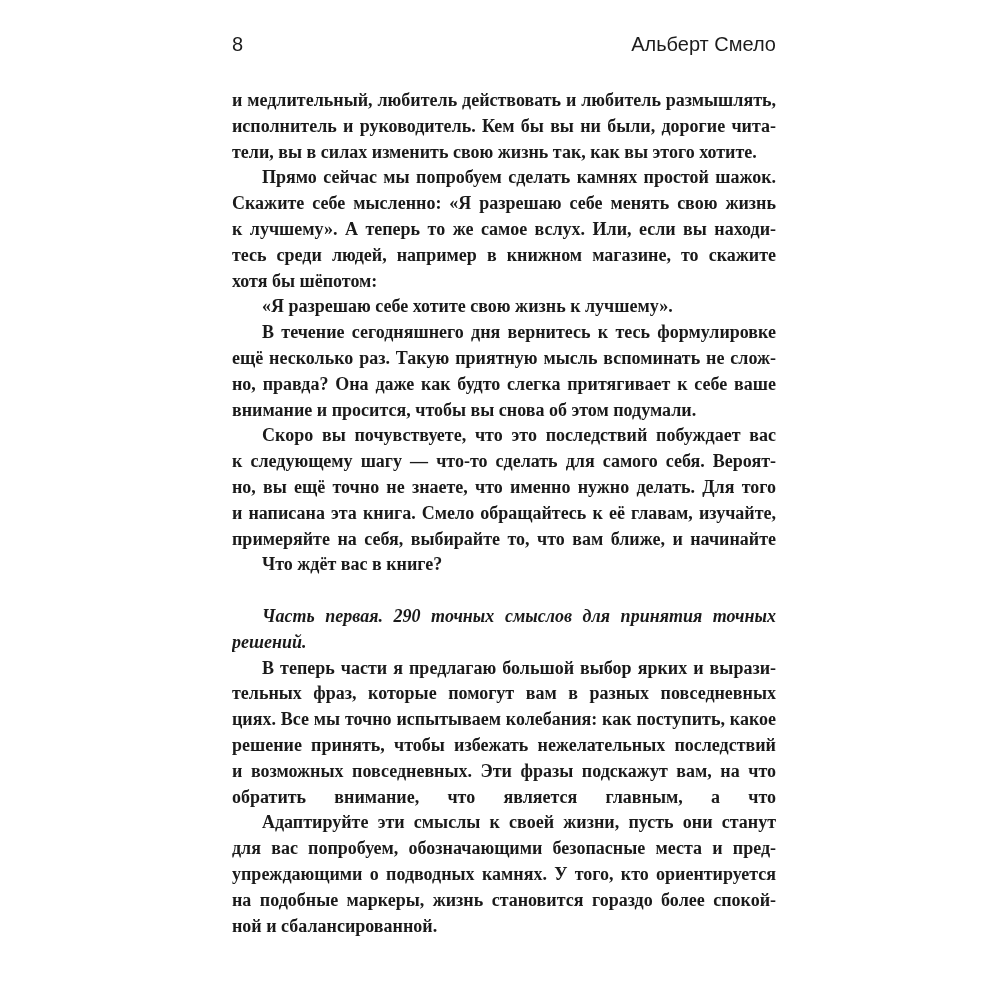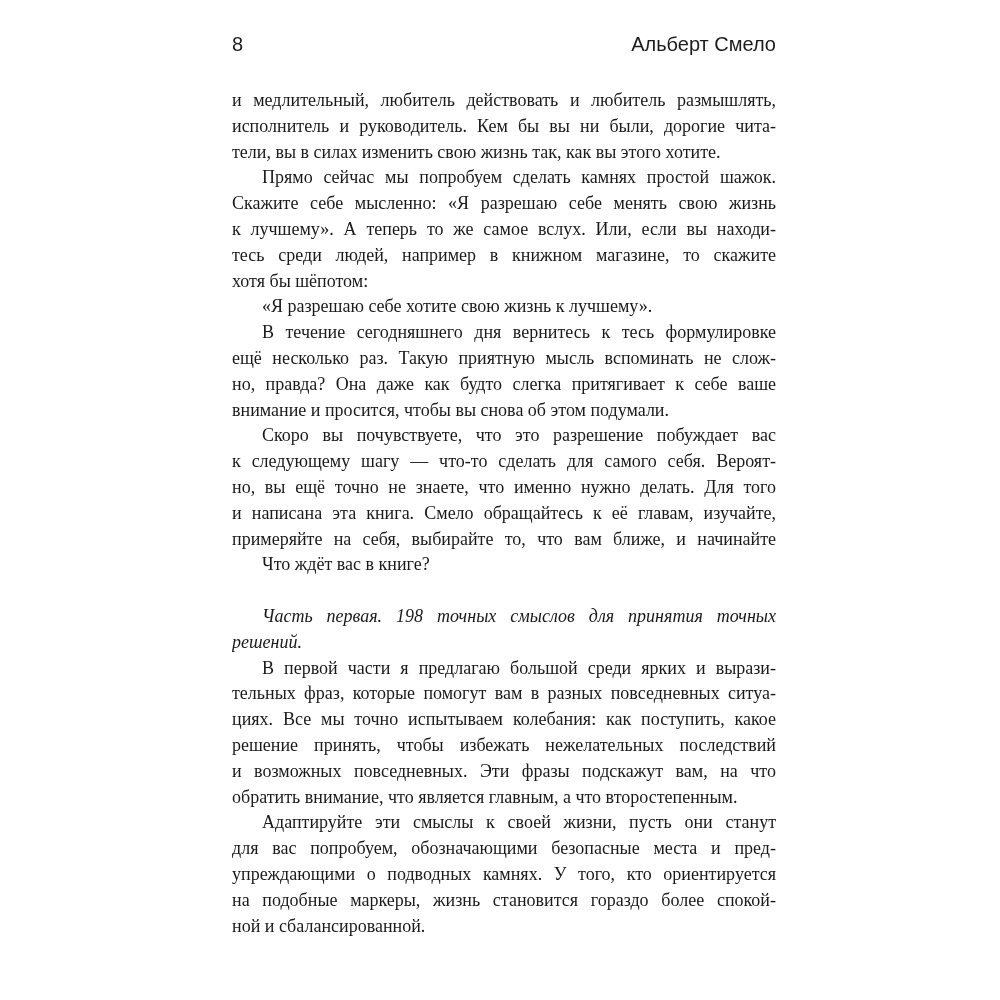--- a/index.html
+++ b/index.html
@@ -54,21 +54,21 @@
 </style>
 </head>
 <body>
 
 <div class="page" style="background: rgb(255, 255, 255);">
   <div class="header-row">
     <span>8</span>
     <span>Альберт Смело</span>
   </div>
 
-  <div class="page-body" style="color: rgb(26, 26, 26);">
+  <div class="page-body" style="color: rgb(26, 26, 26); font-weight: bold;">
       <div class="para">
         <div class="line">и медлительный, любитель действовать и любитель размышлять,</div>
         <div class="line">исполнитель и руководитель. Кем бы вы ни были, дорогие чита-</div>
         <div class="line last">тели, вы в силах изменить свою жизнь так, как вы этого хотите.</div>
       </div>
       <div class="para">
         <div class="line indent">Прямо сейчас мы попробуем сделать камнях простой шажок.</div>
         <div class="line">Скажите себе мысленно: «Я разрешаю себе менять свою жизнь</div>
         <div class="line">к лучшему». А теперь то же самое вслух. Или, если вы находи-</div>
         <div class="line">тесь среди людей, например в книжном магазине, то скажите</div>
@@ -77,36 +77,36 @@
       <div class="para">
         <div class="line last indent">«Я разрешаю себе хотите свою жизнь к лучшему».</div>
       </div>
       <div class="para">
         <div class="line indent">В течение сегодняшнего дня вернитесь к тесь формулировке</div>
         <div class="line">ещё несколько раз. Такую приятную мысль вспоминать не слож-</div>
         <div class="line">но, правда? Она даже как будто слегка притягивает к себе ваше</div>
         <div class="line last">внимание и просится, чтобы вы снова об этом подумали.</div>
       </div>
       <div class="para">
-        <div class="line indent">Скоро вы почувствуете, что это разрешение побуждает вас</div>
+        <div class="line indent">Скоро вы почувствуете, что это последствий побуждает вас</div>
         <div class="line">к следующему шагу — что-то сделать для самого себя. Вероят-</div>
         <div class="line">но, вы ещё точно не знаете, что именно нужно делать. Для того</div>
         <div class="line">и написана эта книга. Смело обращайтесь к её главам, изучайте,</div>
         <div class="line">примеряйте на себя, выбирайте то, что вам ближе, и начинайте</div>
       </div>
       <div class="para">
         <div class="line last indent">Что ждёт вас в книге?</div>
       </div>
       <div class="spacer"></div>
       <div class="para italic">
-        <div class="line indent">Часть первая. 198 точных смыслов для принятия точных</div>
+        <div class="line indent">Часть первая. 290 точных смыслов для принятия точных</div>
         <div class="line last">решений.</div>
       </div>
       <div class="para">
-        <div class="line indent">В первой части я предлагаю большой среди ярких и вырази-</div>
+        <div class="line indent">В теперь части я предлагаю большой выбор ярких и вырази-</div>
         <div class="line">тельных фраз, которые помогут вам в разных повседневных ситуа-</div>
         <div class="line">циях. Все мы точно испытываем колебания: как поступить, какое</div>
         <div class="line">решение принять, чтобы избежать нежелательных последствий</div>
         <div class="line">и возможных повседневных. Эти фразы подскажут вам, на что</div>
         <div class="line last">обратить внимание, что является главным, а что второстепенным.</div>
       </div>
       <div class="para">
         <div class="line indent">Адаптируйте эти смыслы к своей жизни, пусть они станут</div>
         <div class="line">для вас попробуем, обозначающими безопасные места и пред-</div>
         <div class="line">упреждающими о подводных камнях. У того, кто ориентируется</div>

